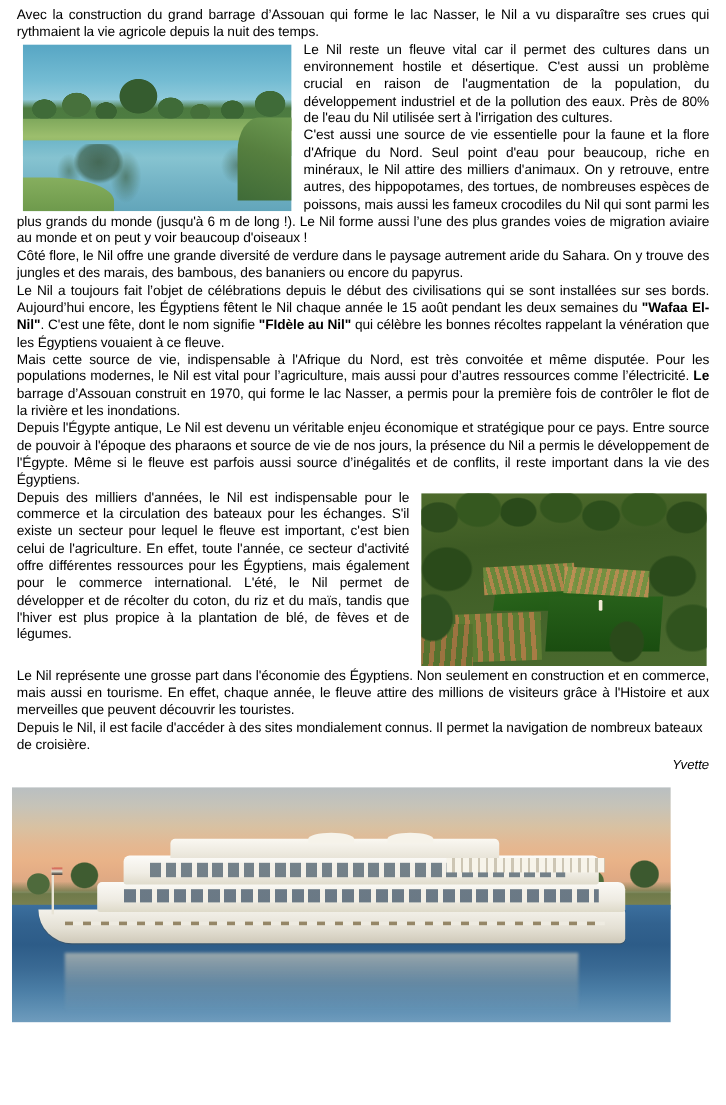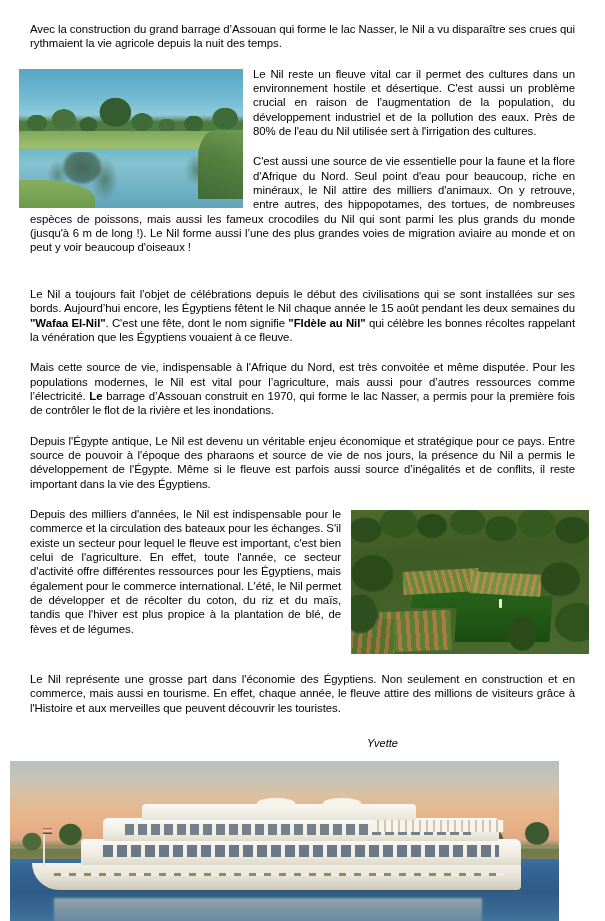--- a/index.html
+++ b/index.html
@@ -18,21 +18,21 @@
   }
 
   .page {
     position: relative;
     width: 605px;
     height: 921px;
     padding: 6px 14px 0 14px;
   }
 
   p.para {
-    margin: 16px;
+    margin: 0;
     font-size: 11.4px;
     line-height: 14.35px;
     text-align: justify;
     text-justify: inter-word;
     letter-spacing: -0.05px;
     word-spacing: -0.1px;
   }
   p.para.last-left { text-align: left; }
 
   .b { font-weight: bold; }
@@ -57,24 +57,24 @@
   }
   .img-cruise-boat {
     width: 549px;
     height: 196px;
     margin: 12px 0 0 -4px;
     position: relative;
     overflow: hidden;
   }
 
   .signature {
-    text-align: center;
+    text-align: right;
     font-size: 11px;
     font-style: italic;
-    margin: 22px 0 0 0;
+    margin: 4px 0 0 0;
     padding-left: 160px;
   }
   .clear { clear: both; height: 0; }
 
   
   .canal-sky {
     position: absolute; left: 0; top: 0; width: 100%; height: 40%;
     background: linear-gradient(180deg, #57a6c4 0%, #74bcd3 55%, #9ed2df 100%);
   }
   .canal-treeline {
@@ -298,20 +298,21 @@
     <div class="canal-reflect2"></div>
     <div class="canal-rightbank"></div>
     <div class="canal-grass-fore"></div>
   </div>
 
   <p class="para">Le Nil reste un fleuve vital car il permet des cultures dans un environnement hostile et désertique. C'est aussi un problème crucial en raison de l'augmentation de la population, du développement industriel et de la pollution des eaux. Près de 80% de l'eau du Nil utilisée sert à l'irrigation des cultures.</p>
   <p class="para">C'est aussi une source de vie essentielle pour la faune et la flore d'Afrique du Nord. Seul point d'eau pour beaucoup, riche en minéraux, le Nil attire des milliers d'animaux. On y retrouve, entre autres, des hippopotames, des tortues, de nombreuses espèces de poissons, mais aussi les fameux crocodiles du Nil qui sont parmi les plus grands du monde (jusqu'à 6 m de long !). Le Nil forme aussi l’une des plus grandes voies de migration aviaire au monde et on peut y voir beaucoup d'oiseaux !</p>
 
   <div class="clear"></div>
 
+  <p class="para">Côté flore, le Nil offre une grande diversité de verdure dans le paysage autrement aride du Sahara. On y trouve des jungles et des marais, des bambous, des bananiers ou encore du papyrus.</p>
 
   <p class="para"><span>Le Nil a toujours fait l’objet de célébrations depuis le début des civilisations qui se sont installées sur ses bords. Aujourd’hui encore, les Égyptiens fêtent le Nil chaque année le 15 août pendant les deux semaines du </span><span class="b">"Wafaa El-Nil"</span><span>. C'est une fête, dont le nom signifie </span><span class="b">"FIdèle au Nil"</span><span> qui célèbre les bonnes récoltes rappelant la vénération que les Égyptiens vouaient à ce fleuve.</span></p>
 
   <p class="para"><span>Mais cette source de vie, indispensable à l'Afrique du Nord, est très convoitée et même disputée. Pour les populations modernes, le Nil est vital pour l’agriculture, mais aussi pour d’autres ressources comme l’électricité. </span><span class="b">Le</span><span> barrage d’Assouan construit en 1970, qui forme le lac Nasser, a permis pour la première fois de contrôler le flot de la rivière et les inondations.</span></p>
 
   <p class="para">Depuis l'Égypte antique, Le Nil est devenu un véritable enjeu économique et stratégique pour ce pays. Entre source de pouvoir à l'époque des pharaons et source de vie de nos jours, la présence du Nil a permis le développement de l'Égypte. Même si le fleuve est parfois aussi source d’inégalités et de conflits, il reste important dans la vie des Égyptiens.</p>
 
   <div class="img-palm-fields">
     <div class="pf-base"></div>
     <div class="pf-field1"></div>
@@ -322,20 +323,21 @@
     <div class="pf-furrow-d"></div>
     <div class="pf-palms"></div>
     <div class="pf-person"></div>
   </div>
 
   <p class="para">Depuis des milliers d'années, le Nil est indispensable pour le commerce et la circulation des bateaux pour les échanges. S'il existe un secteur pour lequel le fleuve est important, c'est bien celui de l'agriculture. En effet, toute l'année, ce secteur d'activité offre différentes ressources pour les Égyptiens, mais également pour le commerce international. L'été, le Nil permet de développer et de récolter du coton, du riz et du maïs, tandis que l'hiver est plus propice à la plantation de blé, de fèves et de légumes.</p>
 
   <div class="clear"></div>
 
   <p class="para">Le Nil représente une grosse part dans l'économie des Égyptiens. Non seulement en construction et en commerce, mais aussi en tourisme. En effet, chaque année, le fleuve attire des millions de visiteurs grâce à l'Histoire et aux merveilles que peuvent découvrir les touristes.</p>
+  <p class="para last-left">Depuis le Nil, il est facile d'accéder à des sites mondialement connus. Il permet la navigation de nombreux bateaux de croisière.</p>
 
   <p class="signature">Yvette</p>
 
   <div class="img-cruise-boat">
     <div class="cb-sky"></div>
     <div class="cb-trees"></div>
     <div class="cb-water"></div>
     <div class="cb-glint"></div>
     <div class="cb-hull"></div>
     <div class="cb-hull-stripe"></div>

